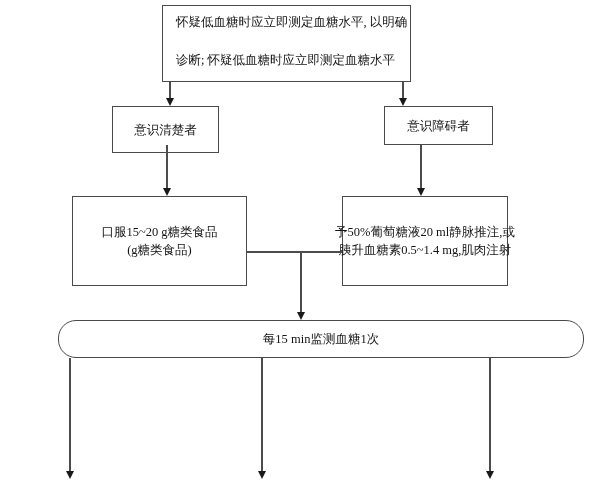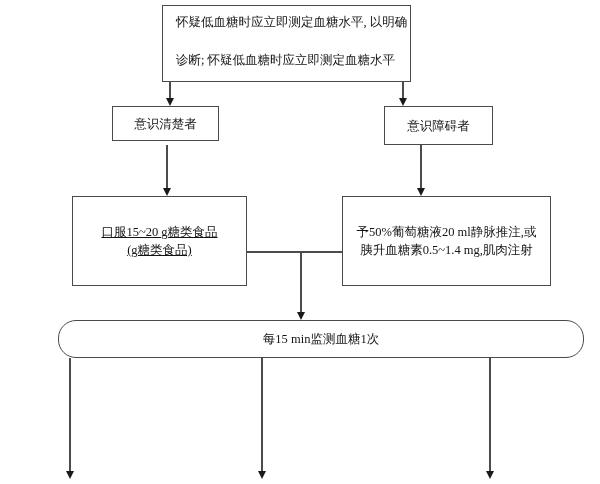--- a/index.html
+++ b/index.html
@@ -27,24 +27,24 @@
   }
   .box .tline { white-space: nowrap; }
   
   #suspect-box {
     left: 162px; top: 5px; width: 249px; height: 77px;
     align-items: flex-start;
     text-align: left;
     padding: 0 8px 6px 13px;
     gap: 20px;
   }
-  #conscious-box { left: 112px; top: 106px; width: 107px; height: 35px; }
+  #conscious-box { left: 112px; top: 106px; width: 107px; height: 47px; }
   #impaired-box  { left: 384px; top: 106px; width: 109px; height: 39px; }
-  #oral-box      { left: 72px;  top: 196px; width: 175px; height: 90px; text-decoration: underline; }
-  #iv-box        { left: 342px; top: 196px; width: 209px; height: 90px; text-align: center; }
+  #oral-box      { left: 72px;  top: 196px; width: 175px; height: 90px; }
+  #iv-box        { left: 342px; top: 196px; width: 166px; height: 90px; text-align: center; }
   #monitor-box   { left: 58px;  top: 320px; width: 526px; height: 38px; border-radius: 18px; }
 
   .vl { position: absolute; width: 1.5px; background: #4c4c4c; }
   .hl { position: absolute; height: 1.5px; background: #4c4c4c; }
   .ah {
     position: absolute; width: 0; height: 0;
     border-left: 4px solid transparent;
     border-right: 4px solid transparent;
     border-top: 8px solid #1a1a1a;
   }

